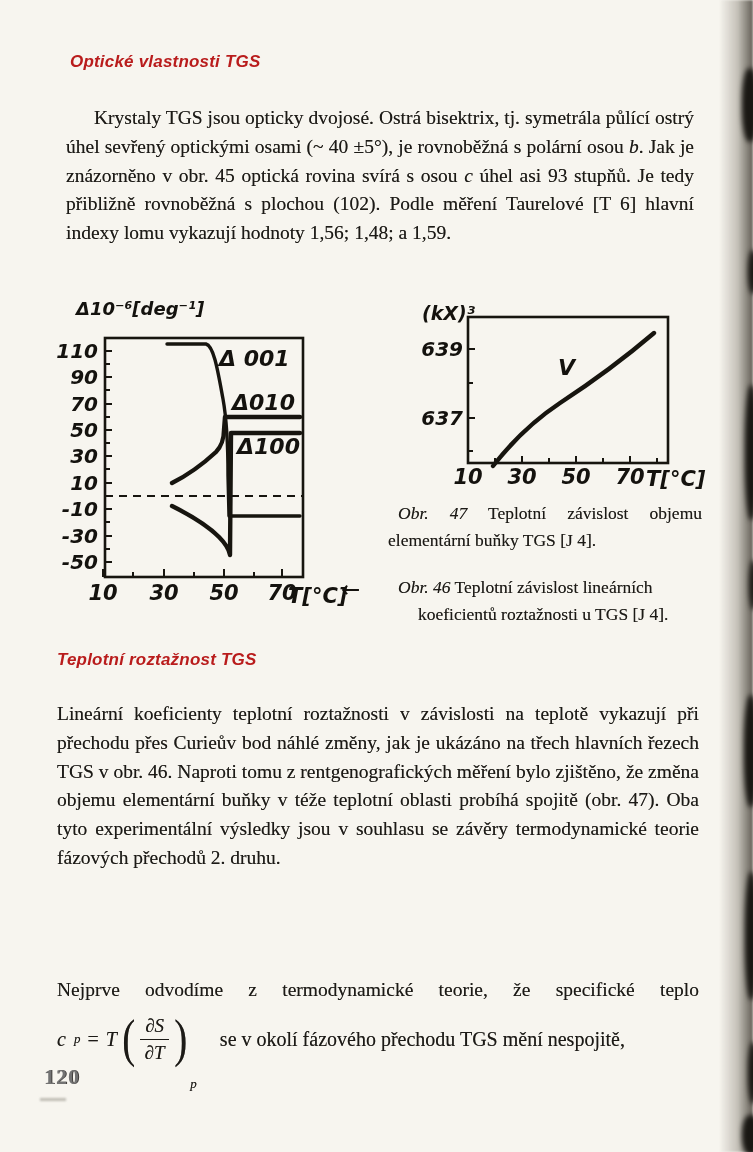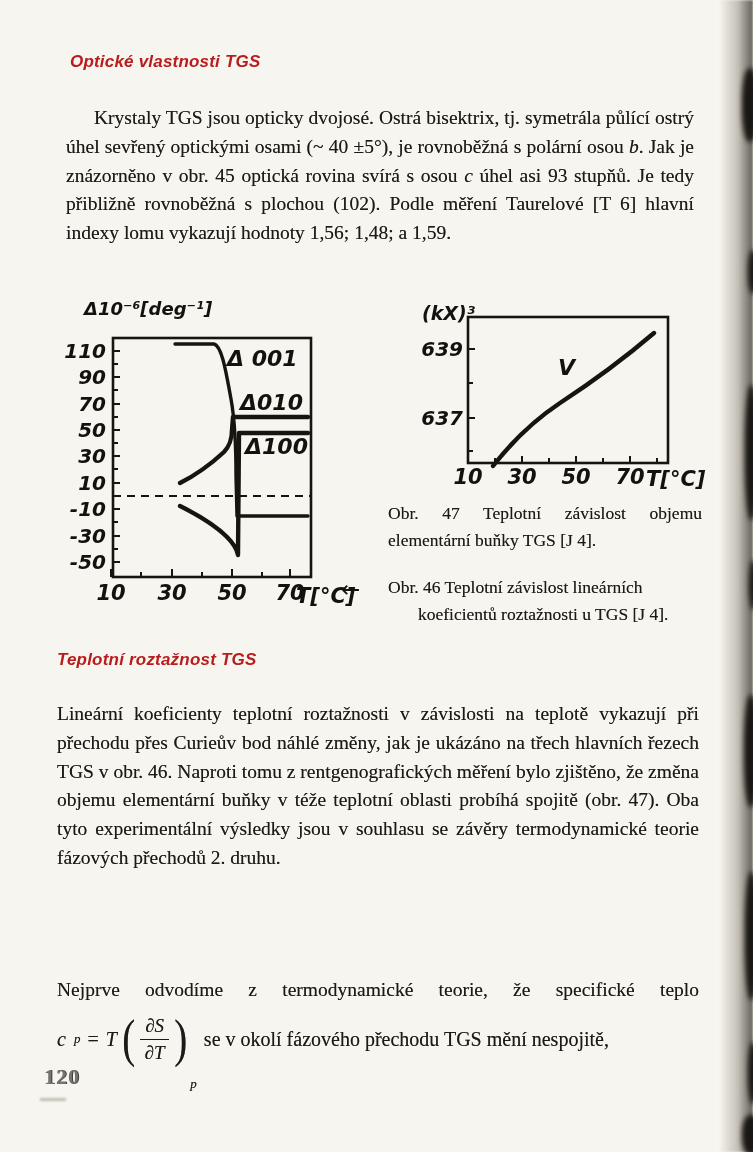--- a/index.html
+++ b/index.html
@@ -46,21 +46,21 @@
     text-shadow:0 0 .4px rgba(20,18,14,.55);
   }
   .p1{left:66px;top:104px;width:628px;text-indent:28px;}
   .p2{left:57px;top:700px;width:642px;}
   .p3{left:57px;top:976px;width:642px;text-align-last:justify;}
 
   .serif-i{font-style:italic;}
 
   
   .fig{position:absolute;}
-  .fig46{left:56px;top:296px;width:290px;height:312px;}
+  .fig46{left:48px;top:296px;width:290px;height:312px;}
   .fig47{left:390px;top:300px;width:285px;height:196px;margin-left:28px;}
   .axis-title{
     position:absolute;left:28px;top:2px;
     font-family:"DejaVu Sans", sans-serif;
     font-style:italic;font-size:18px;font-weight:bold;color:#14120e;
   }
   .axis-title47{
     position:absolute;left:4px;top:2px;
     font-family:"DejaVu Sans", sans-serif;
     font-style:italic;font-size:19px;font-weight:bold;color:#14120e;
@@ -84,41 +84,41 @@
     font-family:"DejaVu Sans", sans-serif;
     font-style:italic;font-weight:bold;font-size:22px;fill:#14120e;
   }
 
   .caption{
     position:absolute;font-size:17.5px;line-height:26.5px;color:#1c1a16;
     text-shadow:0 0 .4px rgba(20,18,14,.5);
   }
   .cap47{left:388px;top:500px;width:314px;text-align:justify;}
   .cap46{left:388px;top:574px;width:336px;padding-left:30px;text-indent:-30px;box-sizing:border-box;}
-  .cap-label{}
+  .cap-label{font-style:italic;margin-left:10px;}
   .arrow{
     position:absolute;left:341px;top:576px;
     font-size:23px;color:#14120e;font-family:"DejaVu Sans",sans-serif;
   }
 
   
   .formula-row{
     position:absolute;left:57px;top:1002px;width:660px;height:74px;
     display:flex;align-items:center;gap:7px;
     font-size:20px;color:#1c1a16;
     text-shadow:0 0 .4px rgba(20,18,14,.55);
   }
   .fvar{font-style:italic;}
   .fsup{font-size:13px;font-style:italic;vertical-align:super;margin-left:1px;}
   .paren{font-size:52px;font-weight:400;line-height:0;transform:scaleX(.75);margin:0 -4px;}
   .frac{display:inline-flex;flex-direction:column;align-items:center;font-style:italic;font-size:19px;line-height:1.15;}
   .frac .num{border-bottom:1.6px solid #1c1a16;padding:0 5px 2px;}
   .frac .den{padding-top:2px;}
   .psub{align-self:flex-end;font-size:13px;font-style:italic;margin:0 0 -16px -2px;}
-  .ftext{margin-left:0;}
+  .ftext{margin-left:16px;}
 
   .pagenum{
     position:absolute;left:44px;top:1064px;
     font-weight:bold;font-size:22px;letter-spacing:1px;color:#737373;
     text-shadow:1px 0 0 rgba(20,18,16,.8);
   }
   .smudge{position:absolute;left:40px;top:1098px;width:26px;height:3px;background:rgba(90,85,75,.35);filter:blur(1px);}
 </style>
 </head>
 <body>

